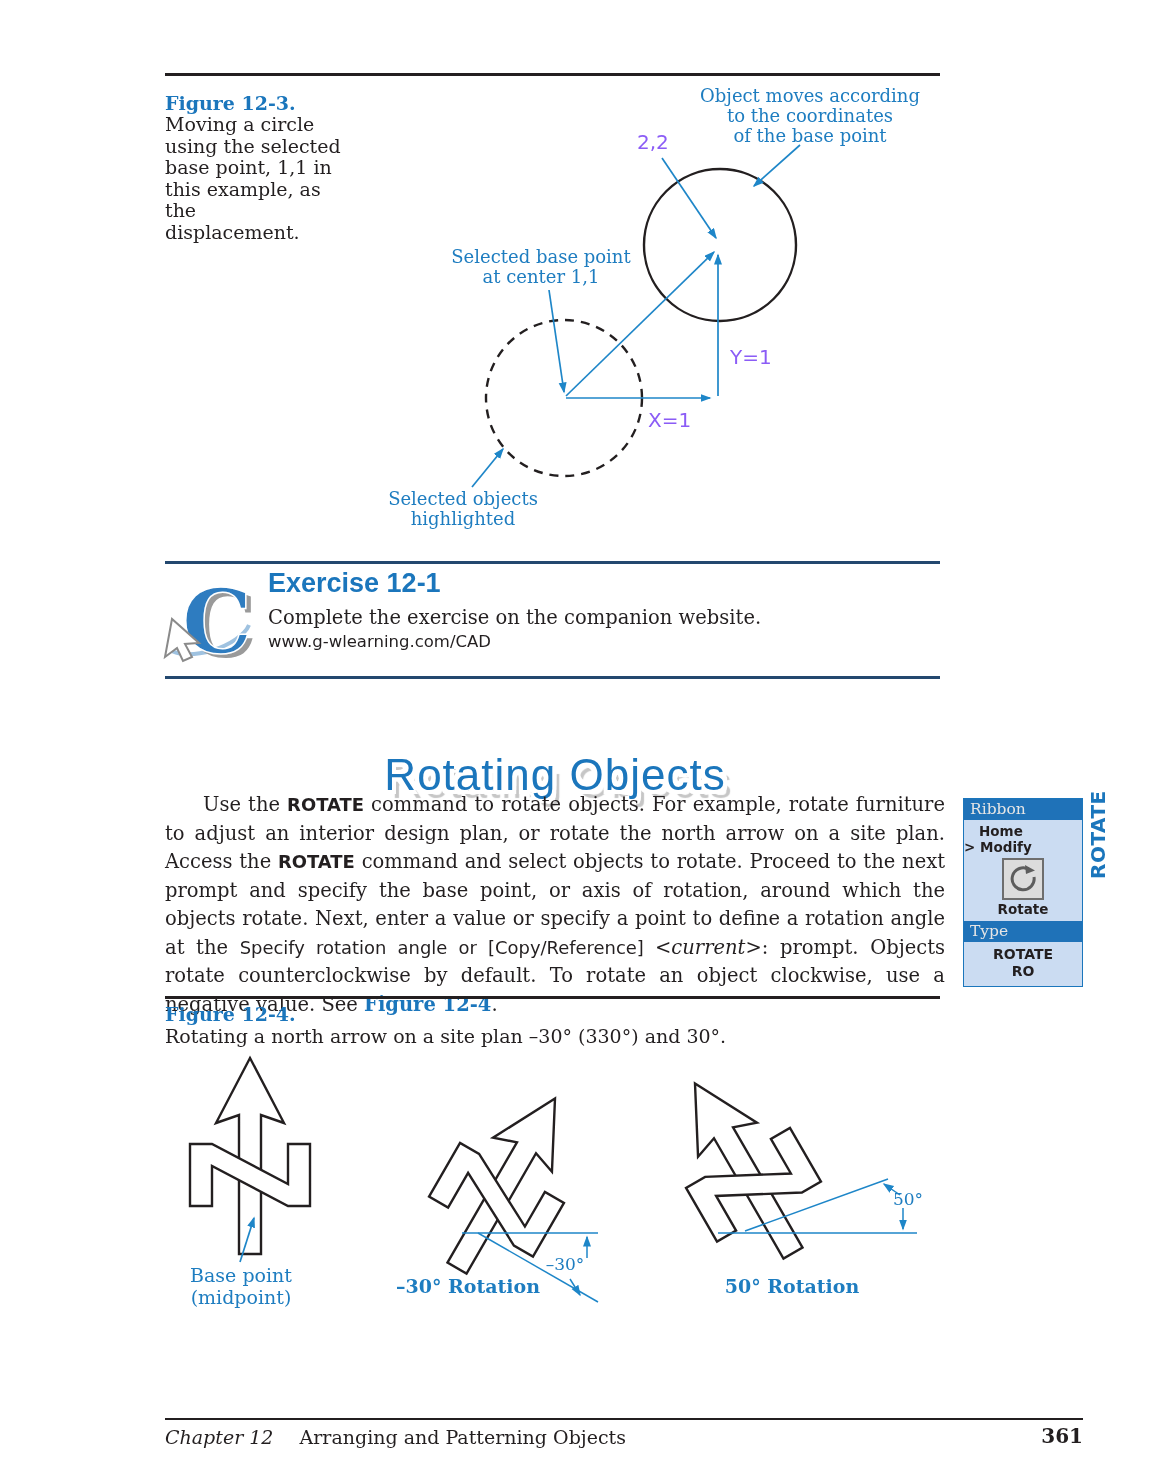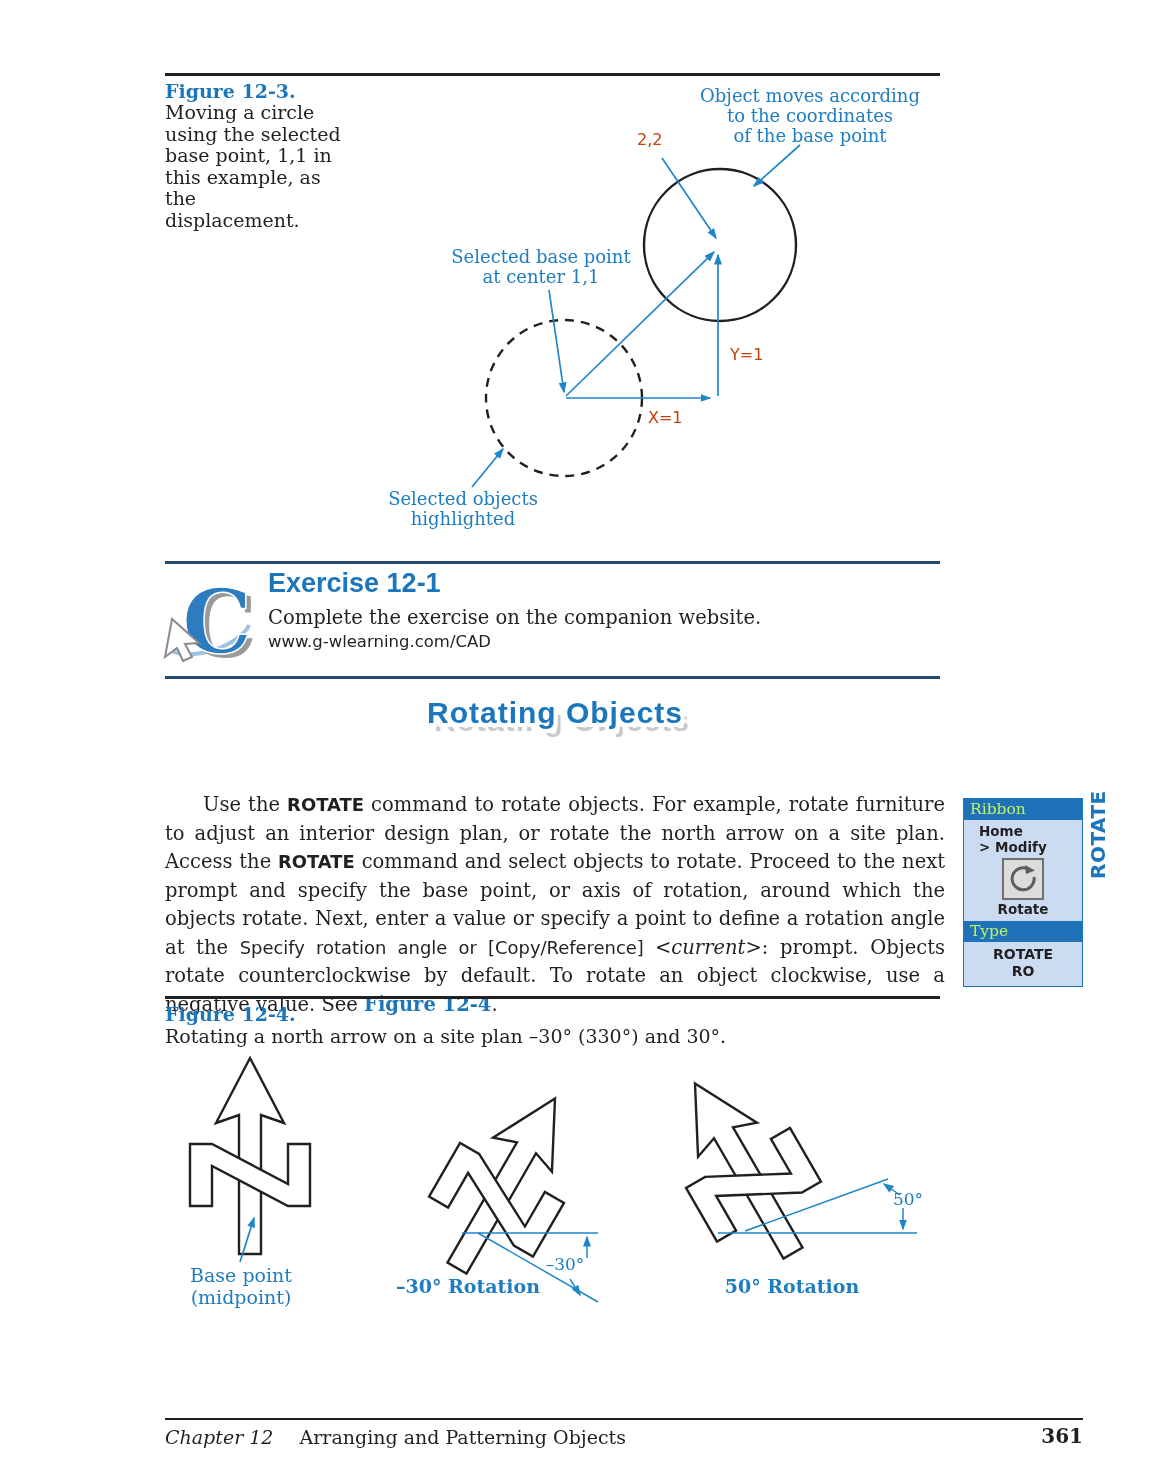--- a/index.html
+++ b/index.html
@@ -4,66 +4,66 @@
 <style>
   html,body{margin:0;padding:0;background:#fff;}
   #page{position:relative;width:1156px;height:1479px;background:#fff;overflow:hidden;
         font-family:"DejaVu Serif",serif;color:#231f20;}
   .abs{position:absolute;}
   .rule{position:absolute;background:#231f20;height:3px;}
   .exrule{position:absolute;background:#23486f;height:3px;}
   .figlabel{font-weight:bold;color:#1b76bc;font-size:19px;font-family:"DejaVu Serif",serif;}
   .figcap{font-size:19px;line-height:21.5px;}
   .dlabel{position:absolute;color:#1e7dc0;font-size:18px;line-height:20px;text-align:center;}
-  .dsans{position:absolute;color:#c2410c;font-size:16px;font-family:"DejaVu Sans",sans-serif;}
+  .dsans{position:absolute;color:#8b5cf6;font-size:20px;font-family:"DejaVu Sans",sans-serif;}
   .sans{font-family:"DejaVu Sans",sans-serif;font-size:0.92em;}
   .cmd{font-family:"DejaVu Sans",sans-serif;font-weight:bold;font-size:0.92em;}
   .figref{color:#1b76bc;font-weight:bold;}
   .it{font-style:italic;}
   #para{position:absolute;left:165px;top:791px;width:780px;font-size:19.5px;
         line-height:28.5px;text-align:justify;text-indent:38px;}
-  #mainhead{position:absolute;left:165px;top:696px;width:780px;text-align:center;
-        font-family:"Liberation Sans",sans-serif;font-weight:bold;font-size:30px;
+  #mainhead{position:absolute;left:165px;top:750px;width:780px;text-align:center;
+        font-family:"Liberation Sans",sans-serif;font-weight:normal;font-size:44px;
         letter-spacing:1px;color:#1b76bc;
         text-shadow:-4px -4px 0 #fff,4px -4px 0 #fff,-4px 4px 0 #fff,4px 4px 0 #fff,
         -4px 0 0 #fff,4px 0 0 #fff,0 -4px 0 #fff,0 4px 0 #fff,
         -3px 3px 0 #fff,3px -3px 0 #fff,7px 8px 1px #c6c6c6;}
   #extitle{position:absolute;left:268px;top:568px;
         font-family:"Liberation Sans",sans-serif;font-weight:bold;font-size:27px;color:#1b76bc;}
   #exbody{position:absolute;left:268px;top:606px;font-size:19.5px;}
   #exurl{position:absolute;left:268px;top:632px;font-family:"DejaVu Sans",sans-serif;font-size:16.5px;}
   
   #ribbonbox{position:absolute;left:963px;top:798px;width:118px;border:1.5px solid #1b76bc;
         background:#cbdcf2;font-family:"DejaVu Sans",sans-serif;}
-  .rbar{background:#1f72b8;color:#bef264;font-family:"DejaVu Serif",serif;font-size:15.5px;
+  .rbar{background:#1f72b8;color:#e5e5e5;font-family:"DejaVu Serif",serif;font-size:15.5px;
         padding:1px 16px 2px 6px;}
   .rbody{padding:3px 0 4px 0;}
   .rmenu1{font-weight:bold;font-size:13.5px;padding-left:15px;}
-  .rmenu2{font-weight:bold;font-size:13.5px;padding-left:15px;}
+  .rmenu2{font-weight:bold;font-size:13.5px;}
   .iconwrap{width:38px;height:38px;margin:3px auto 1px auto;background:#dcdcdc;
         border:2px solid #6e6e6e;display:flex;align-items:center;justify-content:center;}
   .rtool{font-weight:bold;font-size:13.5px;text-align:center;}
   .rcmds{font-weight:bold;font-size:14px;text-align:center;line-height:17px;padding:4px 0 6px 0;}
   #vtab{position:absolute;left:1086px;top:797px;height:82px;
         writing-mode:vertical-rl;transform:rotate(180deg);
         font-family:"DejaVu Sans",sans-serif;font-weight:bold;font-size:20px;color:#1b76bc;letter-spacing:0.5px;}
   #footer{position:absolute;left:165px;top:1418px;width:918px;border-top:2px solid #231f20;
         font-size:19px;padding-top:6px;}
   #chapternum{font-style:italic;}
   #pagenum{position:absolute;right:0;top:4px;font-weight:bold;font-size:20px;}
   svg text{font-family:"DejaVu Serif",serif;}
 </style>
 </head>
 <body>
 
 <div id="page">
 
   <div class="rule" style="left:165px;top:73px;width:775px;"></div>
 
-  <div class="abs" style="left:165px;top:80px;width:190px;">
+  <div class="abs" style="left:165px;top:92px;width:190px;">
     <div class="figlabel">Figure 12-3.</div>
     <div class="figcap">
       <div>Moving a circle</div>
       <div>using the selected</div>
       <div>base point, 1,1 in</div>
       <div>this example, as the</div>
       <div>displacement.</div>
     </div>
   </div>
 

